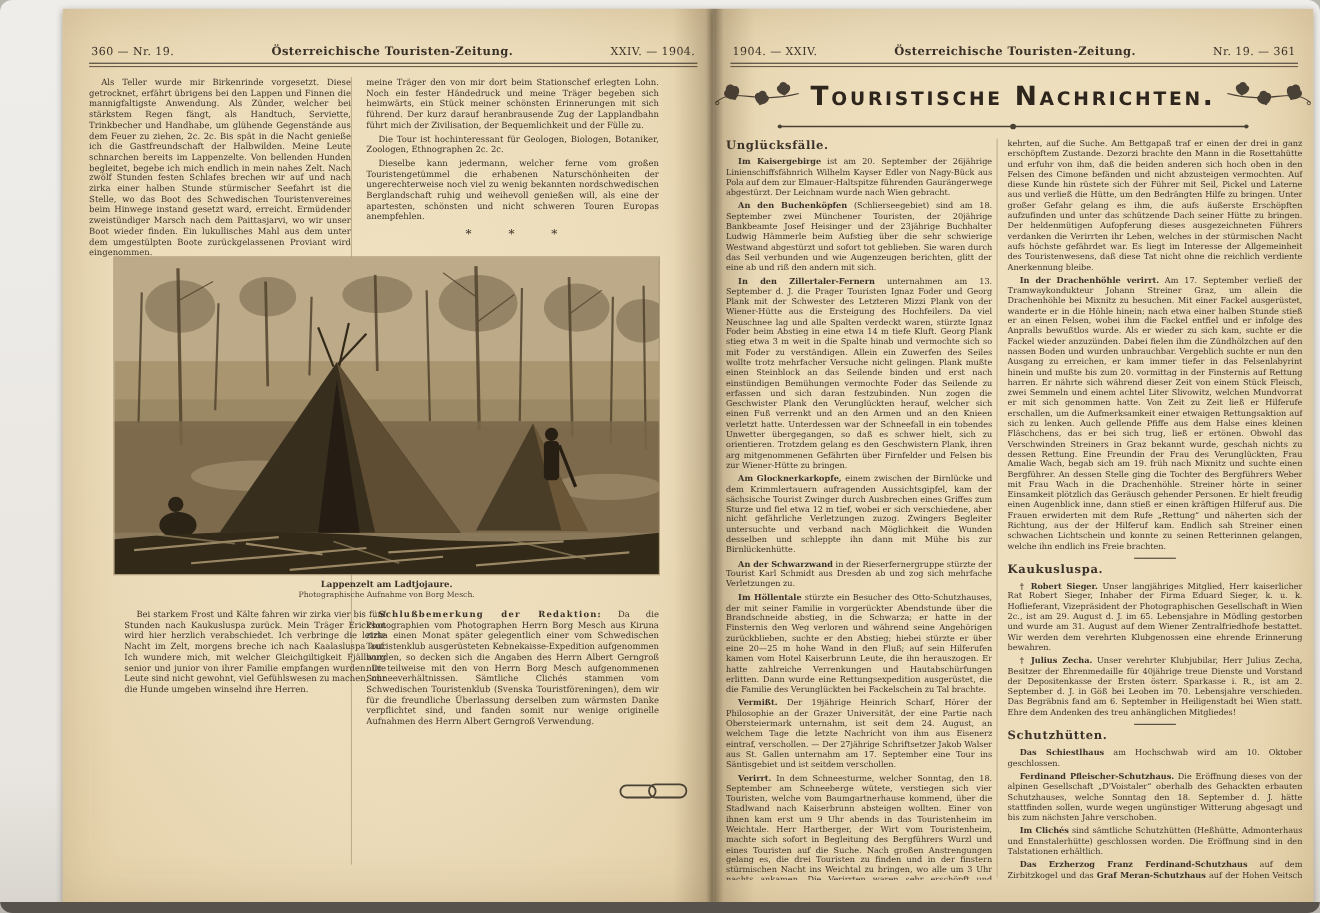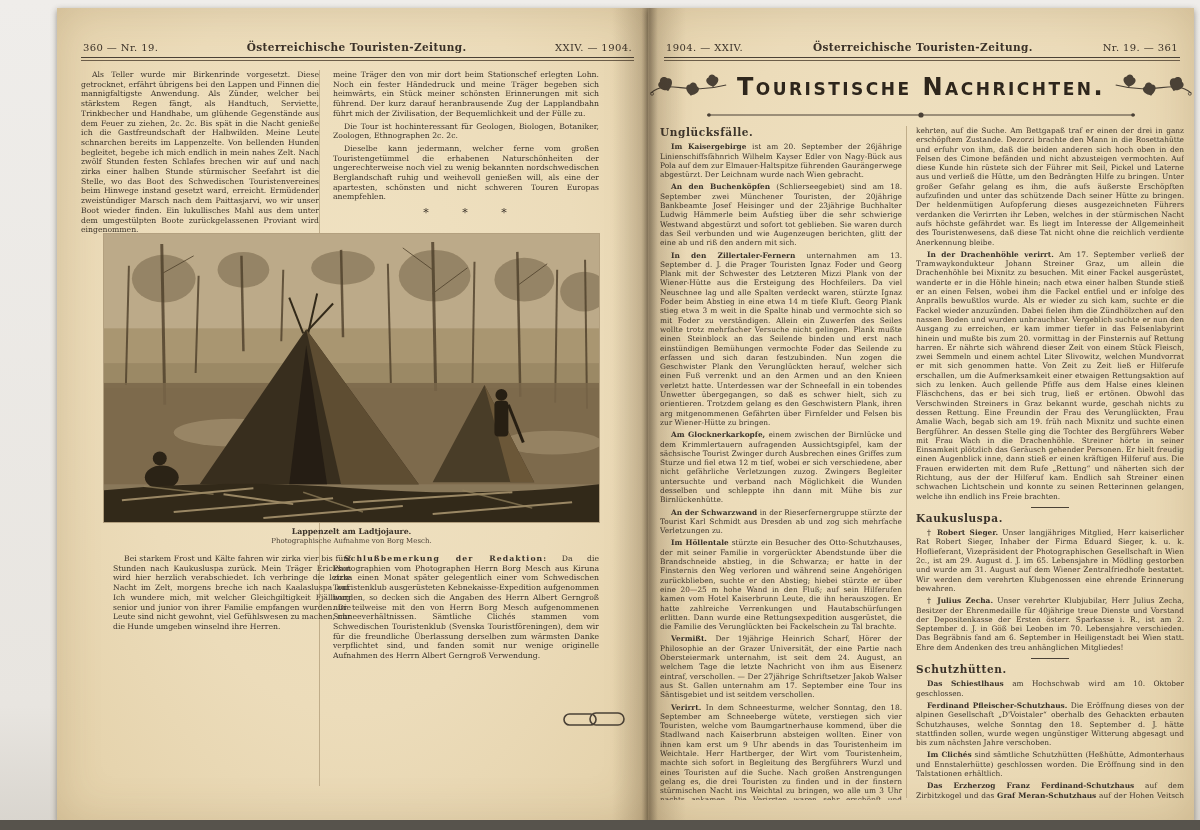--- a/index.html
+++ b/index.html
@@ -1,18 +1,18 @@
 <!DOCTYPE html>
 <html><head>
 <meta charset="utf-8">
 <style>
   html,body{margin:0;padding:0;background:#b9b6b0;}
   .canvas{position:relative;width:1200px;height:830px;overflow:hidden;
     background:linear-gradient(180deg,#efedea 0%,#e8e5e0 85%,#d8d4cd 100%);
-    font-family:"DejaVu Serif","Liberation Serif",serif;color:#3b332a;}
+    font-family:"DejaVu Serif","Liberation Serif",serif;color:#3b332a;border-radius:11px;}
   .bottom-band{position:absolute;left:0;top:820px;width:1200px;height:10px;background:#57534c;}
   .page{position:absolute;top:8px;height:814px;
     background:radial-gradient(ellipse at 50% 40%, #f0e2c2 0%, #ecdcba 55%, #e3d0a8 100%);
     box-shadow:inset 0 0 46px rgba(115,85,45,.20), 0 2px 6px rgba(40,30,15,.45);}
   .page-left{left:57px;width:591px;}
   .page-right{left:648px;width:546px;}
   .spine{position:absolute;left:612px;top:8px;width:74px;height:814px;pointer-events:none;
     background:linear-gradient(90deg,rgba(60,40,15,0) 0%,rgba(60,40,15,.18) 40%,rgba(35,22,8,.42) 51%,rgba(60,40,15,.14) 62%,rgba(60,40,15,0) 100%);}
   .runhead{position:absolute;display:flex;justify-content:space-between;align-items:baseline;
     font-size:10px;letter-spacing:.4px;color:#3a3128;}

